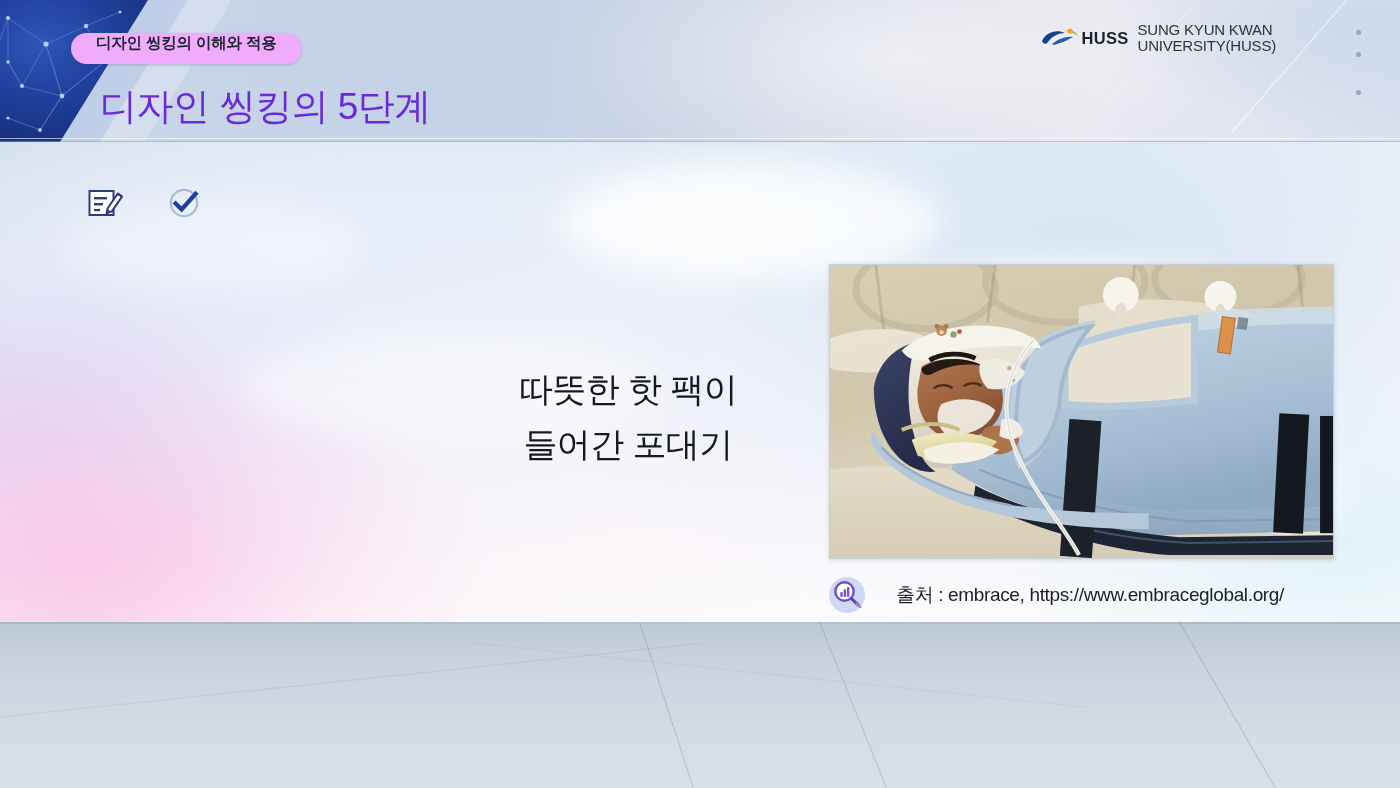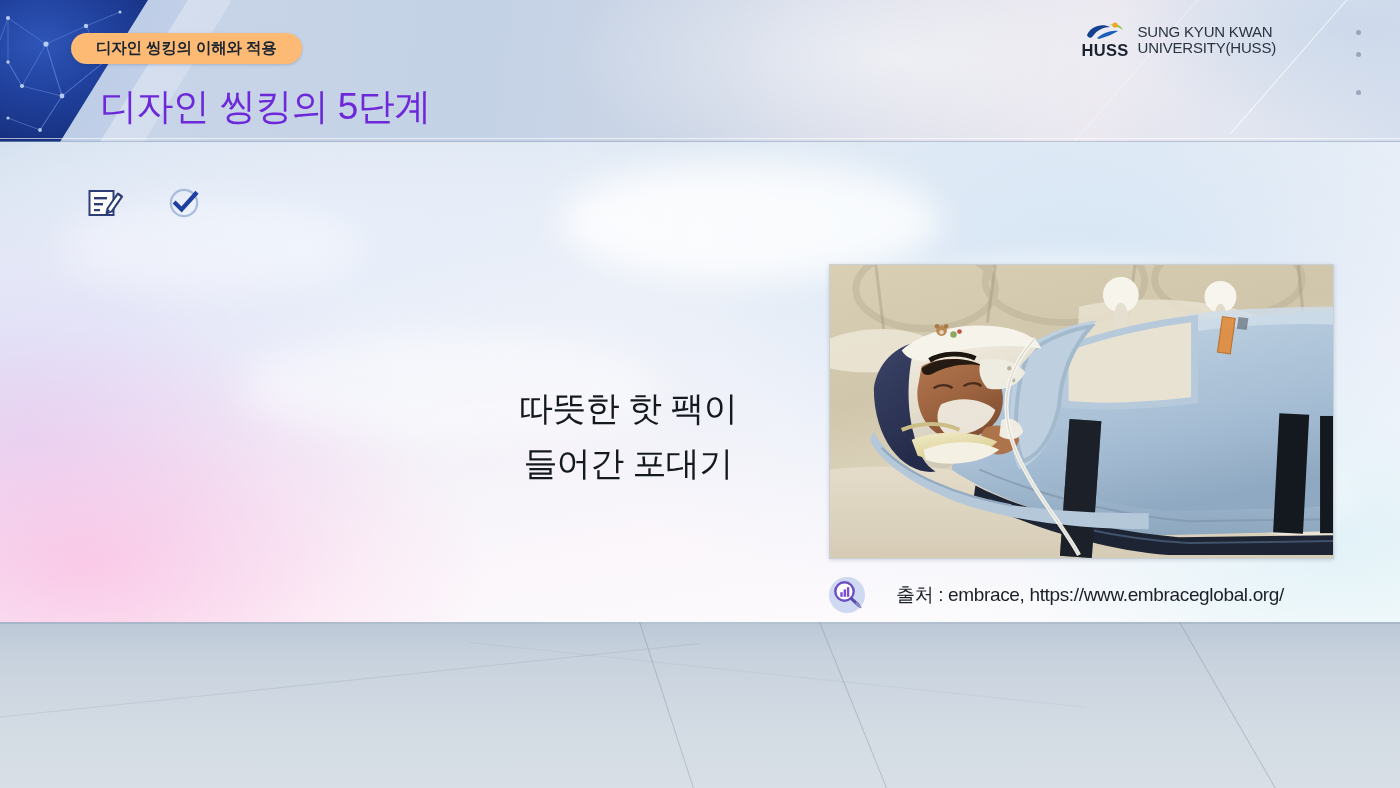--- a/index.html
+++ b/index.html
@@ -172,22 +172,22 @@
   .net { position: absolute; left: 0; top: 0; }
 
   
   .tab-pill {
     position: absolute;
     left: 71px;
     top: 33px;
     height: 31px;
     padding: 0 25px;
     display: flex;
-    align-items: center;
-    background: #fdba74;
+    align-items: flex-start;
+    background: #f0abfc;
     border-radius: 16px;
     box-shadow: 0 1px 3px rgba(30,50,90,0.22);
     z-index: 6;
   }
   .tab-pill-label {
     font-size: 15.5px;
     font-weight: 700;
     color: #1b2430;
     letter-spacing: -0.2px;
     white-space: nowrap;
@@ -211,21 +211,21 @@
     position: absolute;
     right: 124px;
     top: 22px;
     display: flex;
     align-items: center;
     gap: 9px;
     z-index: 6;
   }
   .logo-mark {
     display: flex;
-    flex-direction: column;
+    flex-direction: row;
     align-items: center;
     line-height: 1;
   }
   .logo-swoosh { width: 42px; height: 19px; display: block; }
   .logo-huss {
     font-size: 16.5px;
     font-weight: 700;
     color: #19222e;
     letter-spacing: 0.3px;
     margin-top: 1px;
@@ -296,21 +296,20 @@
     position: absolute;
     left: 440px;
     top: 362px;
     width: 376px;
     text-align: center;
     font-size: 34px;
     font-weight: 400;
     color: #14181f;
     letter-spacing: -0.6px;
     line-height: 1.62;
-    margin-top: 19px;
   }
   .caption-line { display: block; white-space: nowrap; }
 
   
   .photo-frame {
     position: absolute;
     left: 829px;
     top: 264px;
     width: 505px;
     height: 295px;

